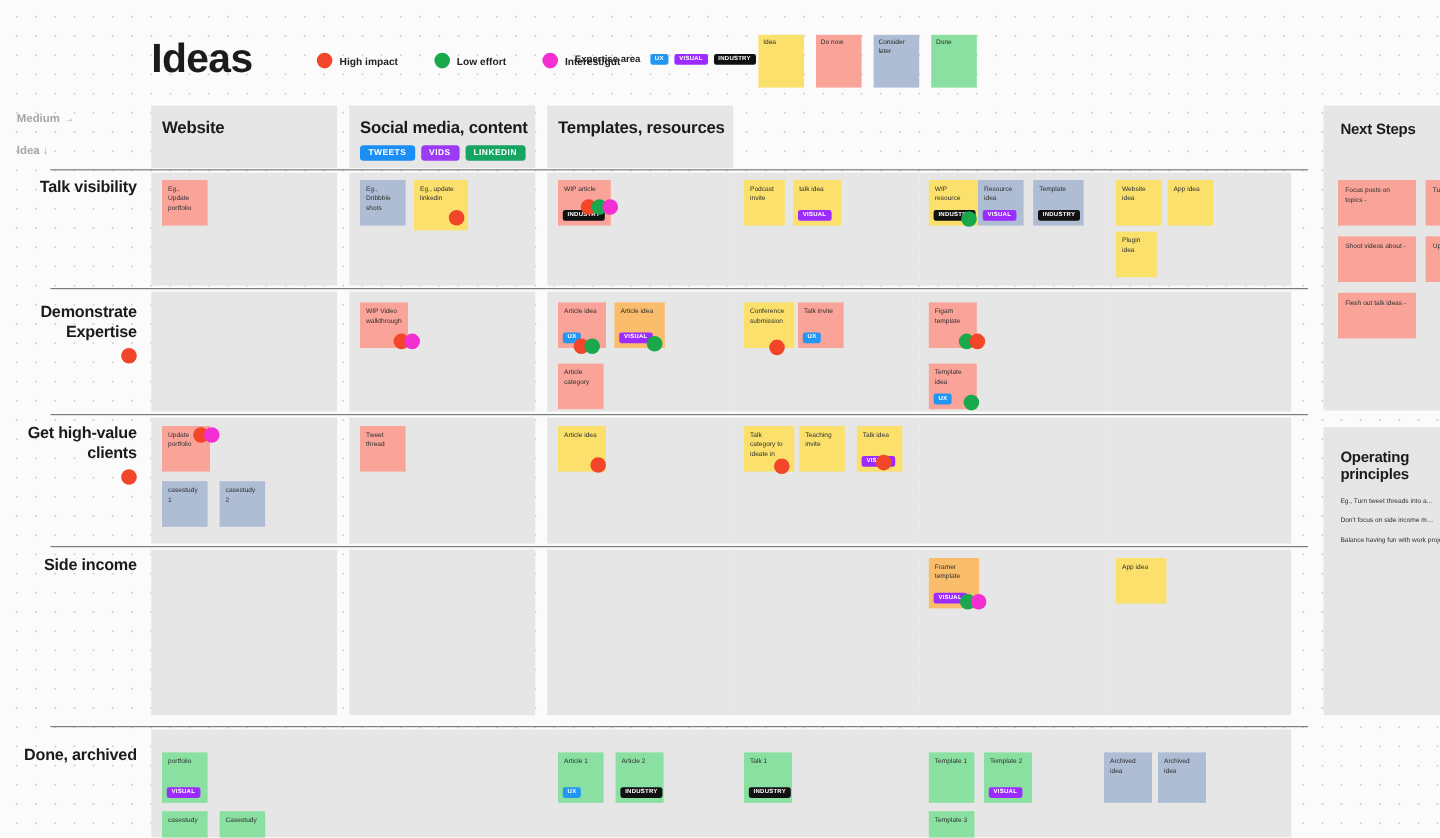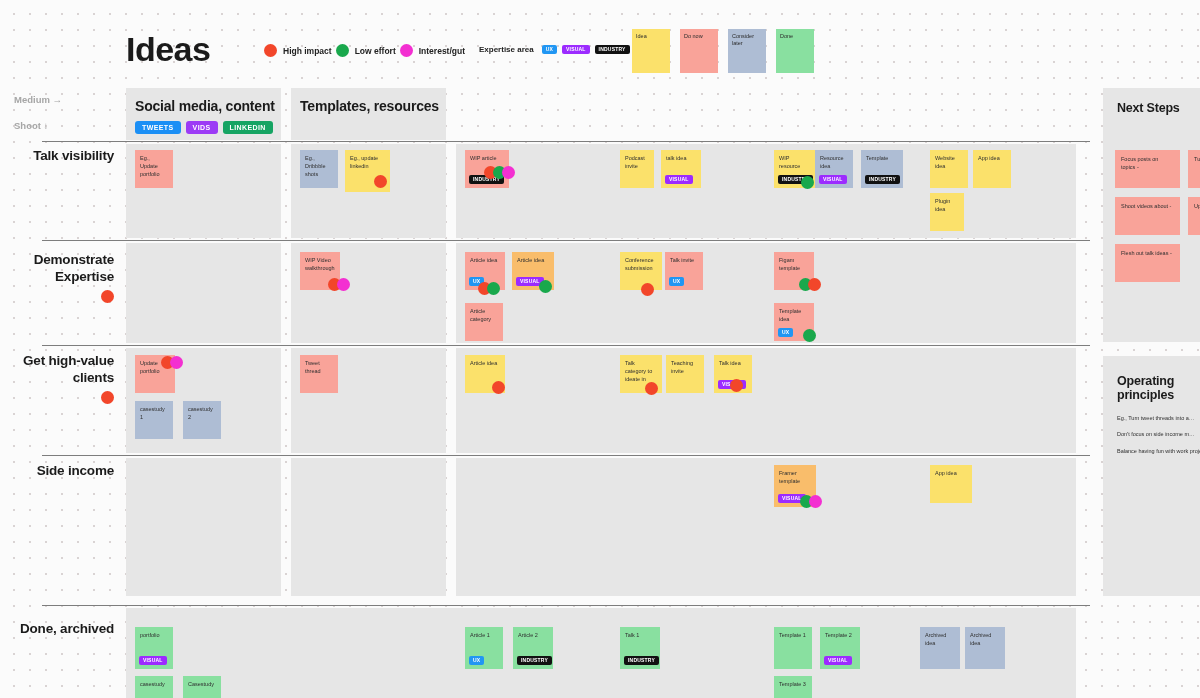--- a/index.html
+++ b/index.html
@@ -14,21 +14,21 @@
     background-color: #fbfbfb;
     background-image: radial-gradient(circle, #d9d3d3 1px, transparent 1.1px);
     background-size: 16px 16px;
     background-position: 6px 6px;
   }
 
   
   .hdr { position: absolute; left: 126px; top: 26px; width: 1000px; height: 52px; }
   .title { font-size: 34px; font-weight: bold; color: #1b1b1b; letter-spacing: -0.5px;
            position: absolute; left: 0; top: 4px; }
-  .legend { position: absolute; left: 138px; top: 18px; display: flex; align-items: flex-start; gap: 4px; }
+  .legend { position: absolute; left: 138px; top: 18px; display: flex; align-items: flex-start; gap: 30px; }
   .leg-item { display: flex; align-items: center; gap: 6px; }
   .leg-dot { width: 13px; height: 13px; border-radius: 50%; display: block; }
   .leg-lbl { font-size: 8.5px; color: #222; font-weight: bold; white-space: nowrap; }
 
   .expertise { position: absolute; left: 353px; top: 19px; display: flex; align-items: center; gap: 5px; }
   .exp-lbl { font-size: 8px; color: #222; font-weight: bold; margin-right: 3px; }
 
   .tag { display: inline-block; font-size: 5px; font-weight: bold; color: #fff;
          padding: 2px 4px; border-radius: 2px; letter-spacing: .2px; line-height: 1;
          white-space: nowrap; }
@@ -115,23 +115,26 @@
 
     <div class="keycards">
       <div class="keycard y">Idea</div>
       <div class="keycard p">Do now</div>
       <div class="keycard b">Consider later</div>
       <div class="keycard g">Done</div>
     </div>
   </div>
 
   <div class="axis-lbl" style="left:14px; top:94px; width:100px;">Medium →</div>
-  <div class="axis-lbl" style="left:14px; top:120px; width:100px;">Shoot ↓</div>
+  <div class="axis-lbl" style="left:14px; top:120px; width:100px;">Idea ↓</div>
 
   <div class="colhdr-row">
+    <div class="colhdr">
+      <div class="colhdr-title">Website</div>
+    </div>
     <div class="colhdr">
       <div class="colhdr-title">Social media, content</div>
       <div class="colhdr-tags">
         <span class="tag big tag-tweets">TWEETS</span>
         <span class="tag big tag-vids">VIDS</span>
         <span class="tag big tag-linkedin">LINKEDIN</span>
       </div>
     </div>
     <div class="colhdr">
       <div class="colhdr-title">Templates, resources</div>

